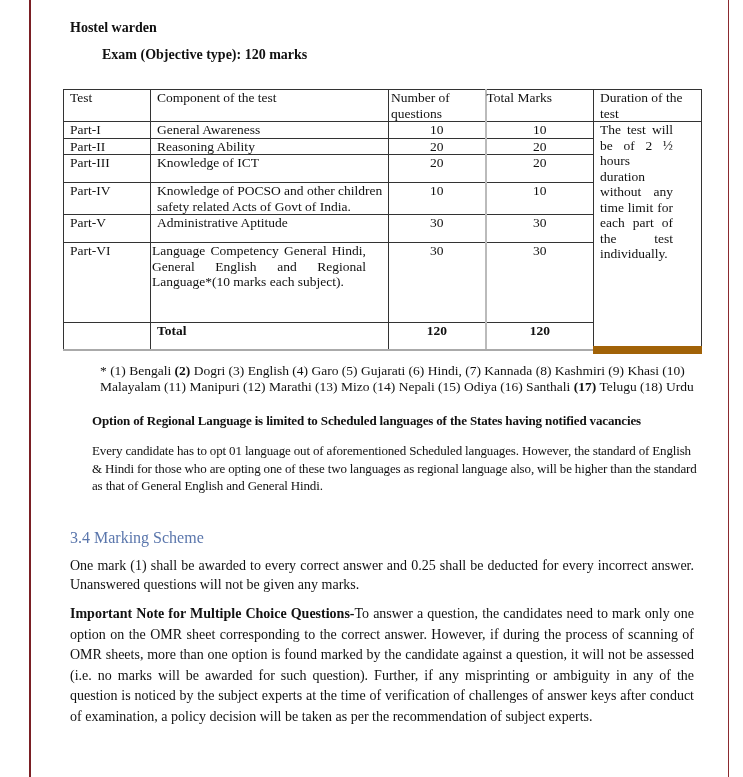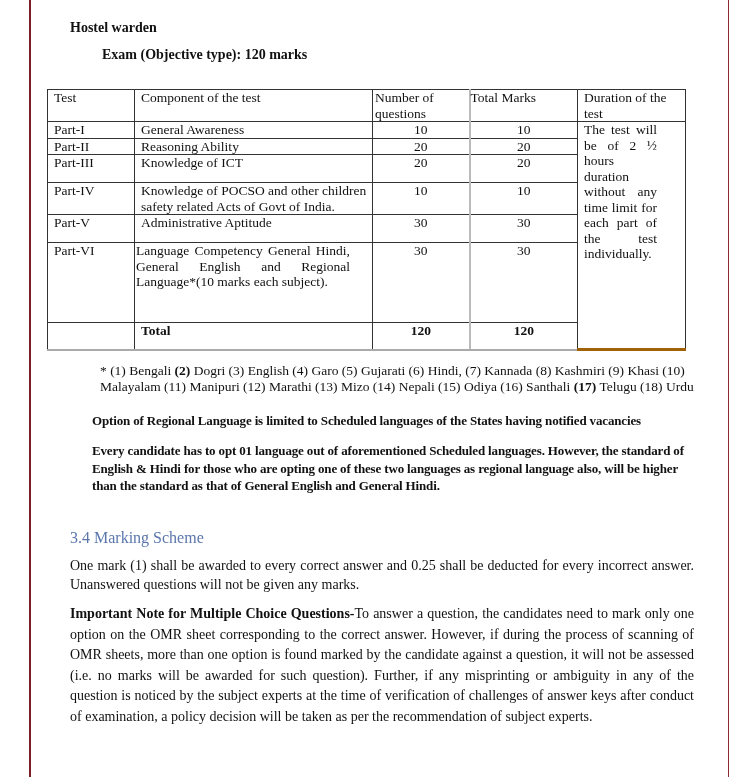--- a/index.html
+++ b/index.html
@@ -42,41 +42,41 @@
       position: absolute;
       left: 102px;
       top: 47px;
       font-size: 14px;
       font-weight: bold;
     }
 
     
     .exam-table {
       position: absolute;
-      left: 47px;
+      left: 63px;
       top: 89px;
       border-collapse: collapse;
       font-size: 13.5px;
       line-height: 15.5px;
       table-layout: fixed;
       padding-left: 17px;
     }
     .exam-table td {
       border: 1px solid #333;
       vertical-align: top;
       padding: 0 0 0 6px;
     }
     .exam-table td.num, .exam-table td.marks {
       text-align: center;
       padding: 0;
     }
     .exam-table td.marks { border-left: 2px solid #bbb; }
     .exam-table td.total-marks-head { border-left: 2px solid #bbb; text-align: left; padding: 0; }
     .exam-table tr.last-row td { border-bottom: 2px solid #aaa; }
-    .exam-table td.duration-body { border-bottom: 3px solid #a16207; text-align: justify; padding-left: 6px; padding-right: 28px; }
+    .exam-table td.duration-body { border-bottom: 8px solid #a16207; text-align: justify; padding-left: 6px; padding-right: 28px; }
     .bold { font-weight: bold; }
     .justify { text-align: justify; }
     .comp-indent { padding-left: 6px !important; }
     .comp-noindent { padding-left: 1px !important; padding-right: 22px !important; }
 
     .footnote {
       position: absolute;
       left: 100px;
       top: 363px;
       width: 610px;
@@ -92,21 +92,21 @@
       font-weight: bold;
       letter-spacing: -0.15px;
     }
     .note2 {
       position: absolute;
       left: 92px;
       top: 442px;
       width: 612px;
       font-size: 13px;
       line-height: 17.5px;
-      font-weight: bold;
+      font-weight: normal;
       letter-spacing: -0.15px;
     }
     .section-heading {
       position: absolute;
       left: 70px;
       top: 529px;
       font-size: 16px;
       font-weight: normal;
       color: #5a76ac;
     }

